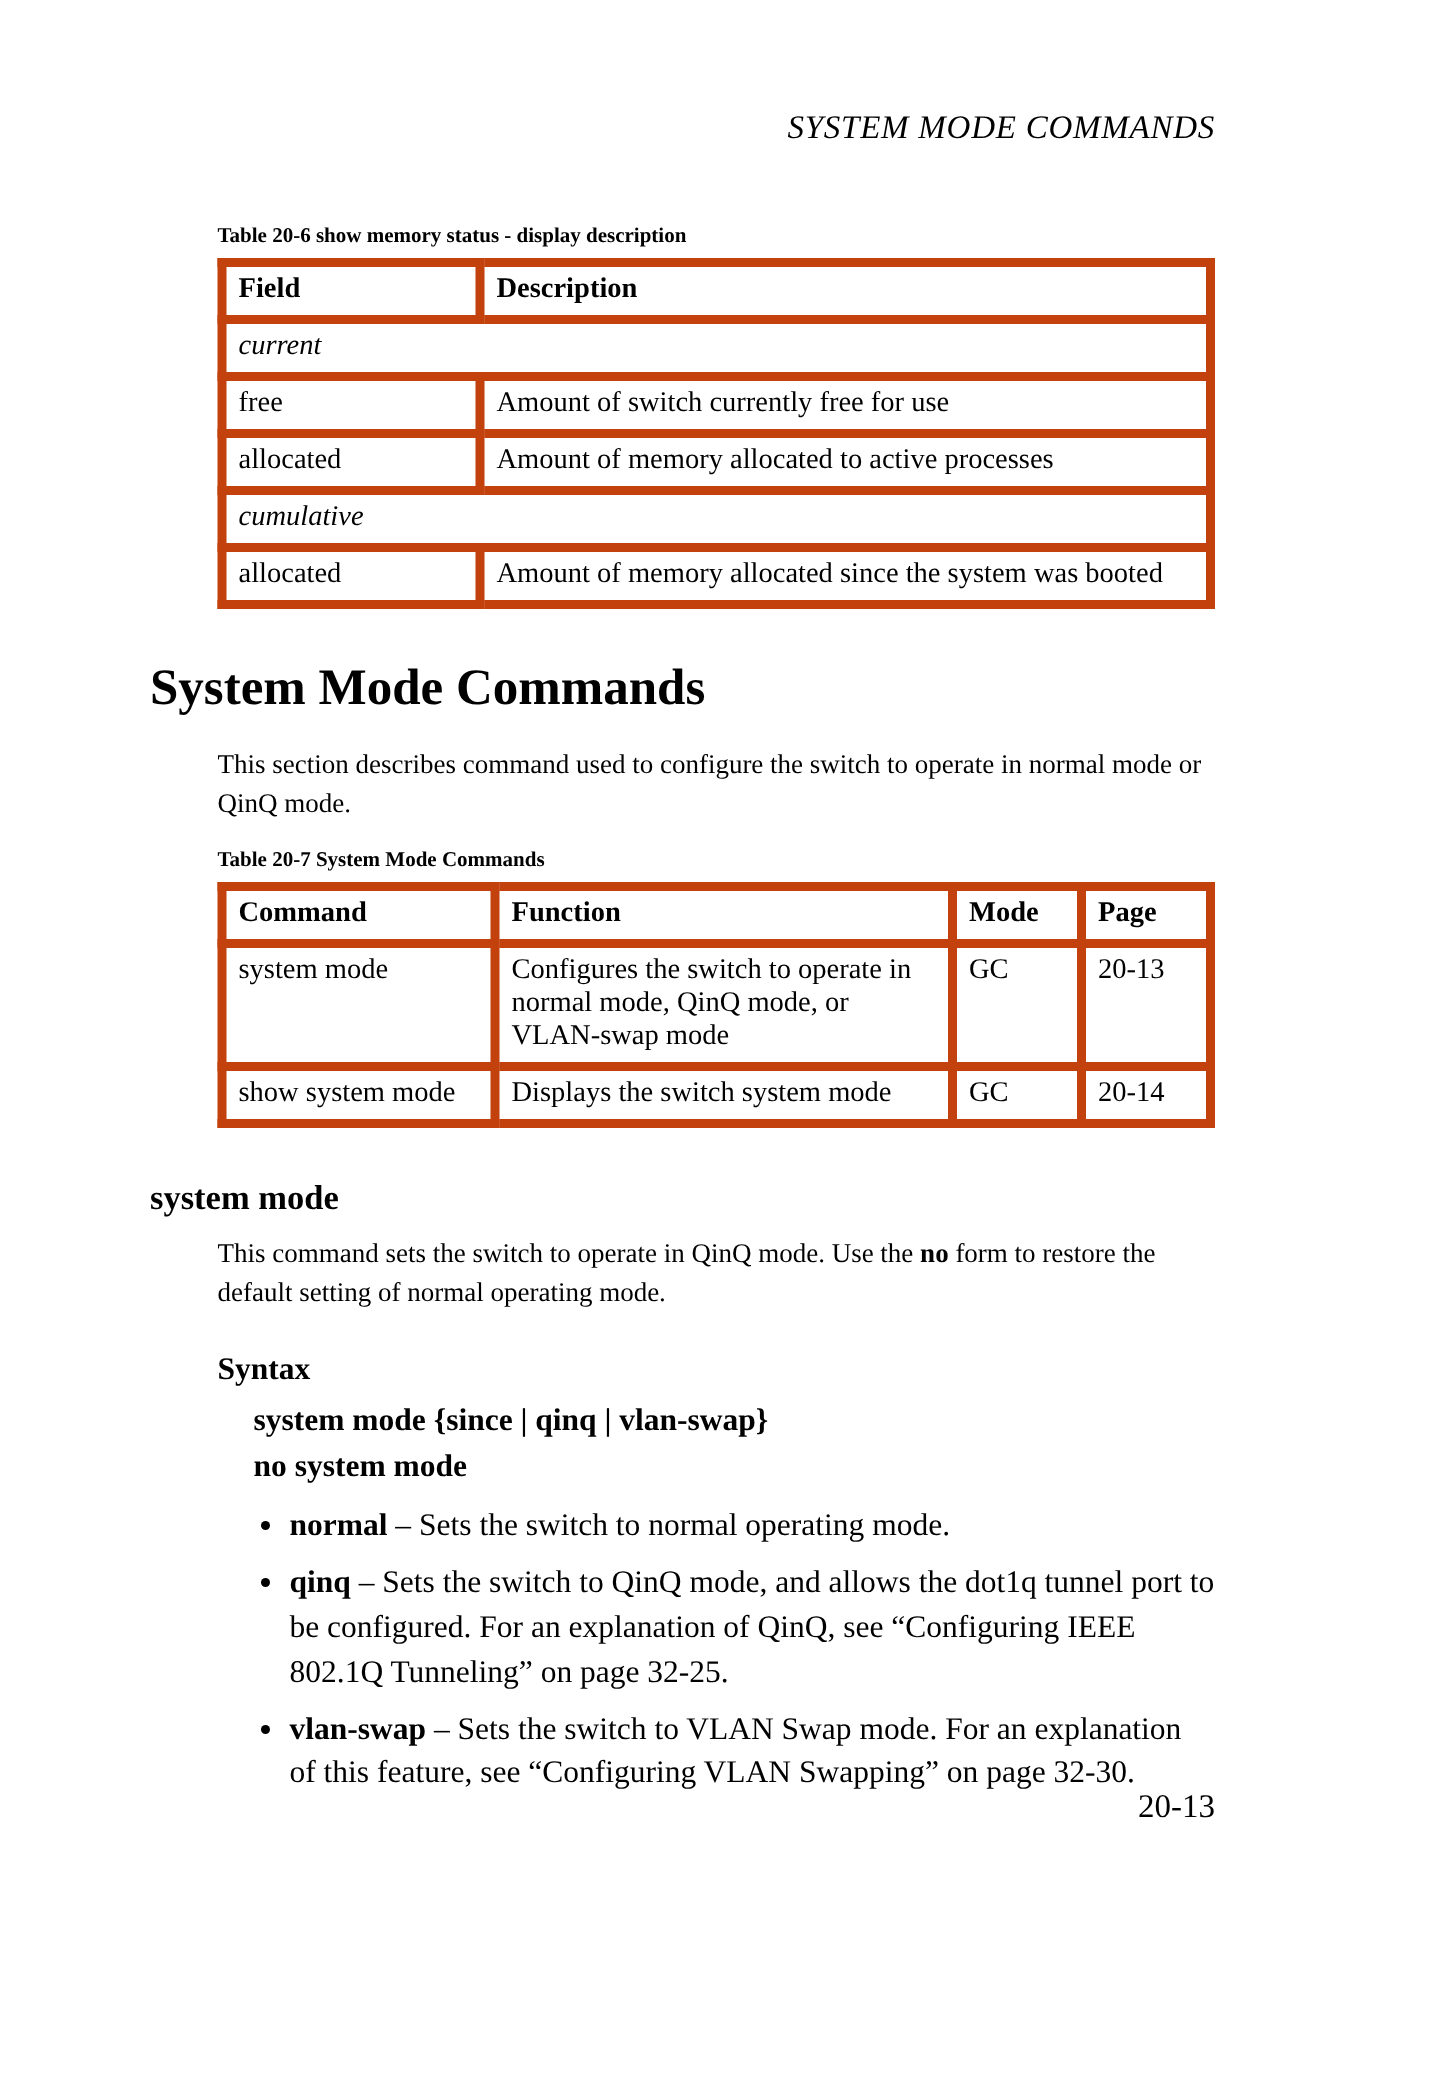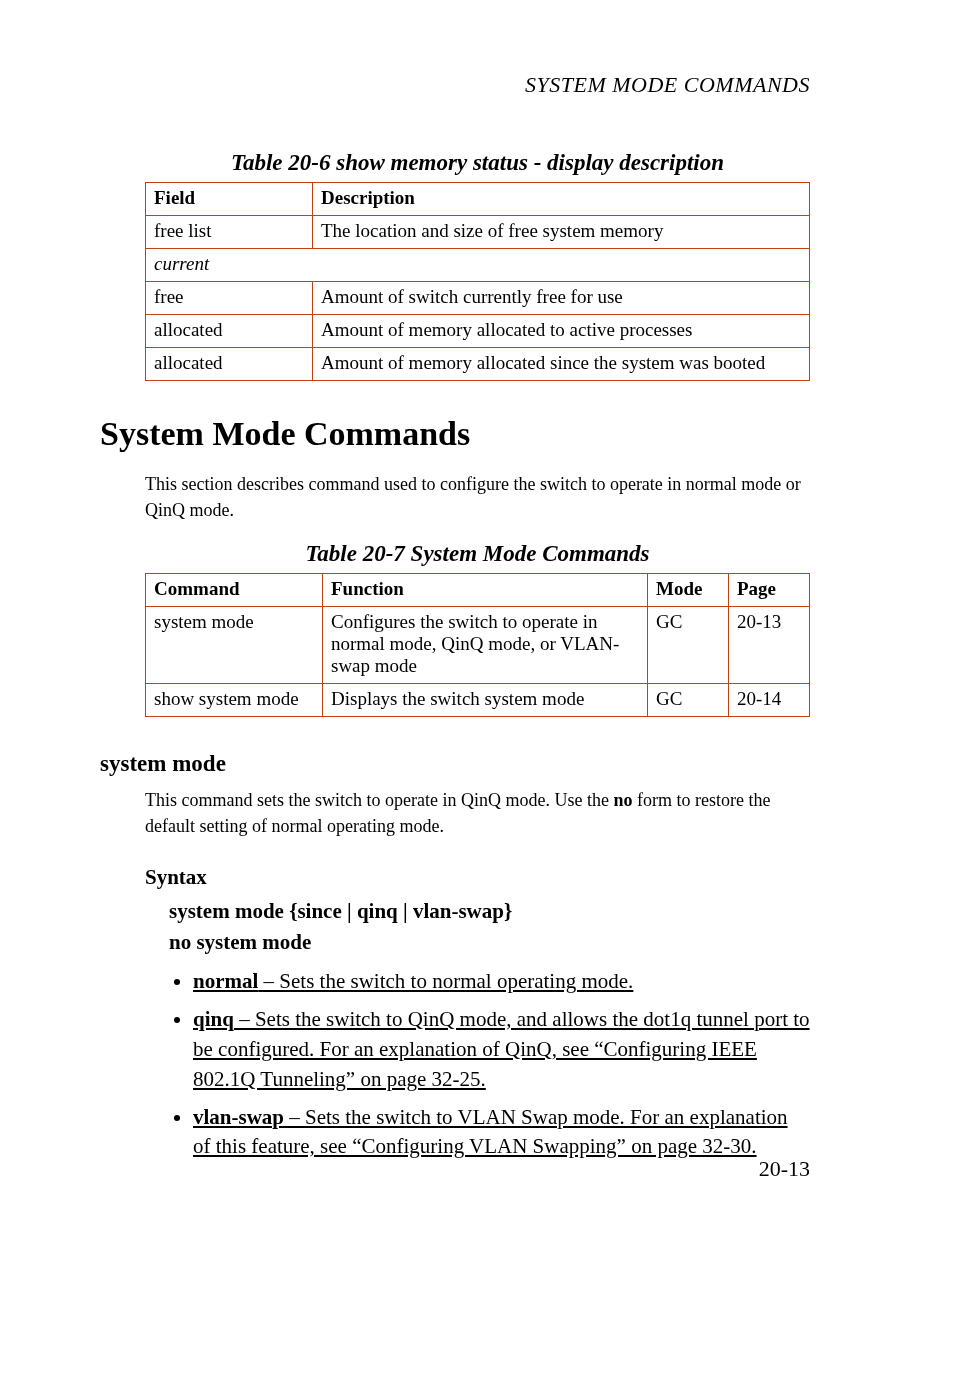--- a/index.html
+++ b/index.html
@@ -18,34 +18,33 @@
   }
   .running-head {
     font-style: italic;
     font-variant: small-caps;
     font-size: 22px;
     text-align: right;
     letter-spacing: 0.5px;
     margin-bottom: 52px;
   }
   .table-caption {
-    text-align: center;
+    text-align: left;
     font-weight: bold;
-    font-size: 23px;
+    font-size: 14px;
     margin-bottom: 6px;
-    font-style: italic;
   }
   table.doc-table {
     border-collapse: collapse;
     width: 100%;
     font-size: 19px;
     margin-bottom: 34px;
   }
   table.doc-table td, table.doc-table th {
-    border: 1px solid #c2410c;
+    border: 6px solid #c2410c;
     padding: 4px 8px 6px 8px;
     text-align: left;
     vertical-align: top;
     font-weight: normal;
   }
   table.doc-table th {
     font-weight: bold;
   }
   table.doc-table .section-row {
     font-style: italic;
@@ -77,21 +76,20 @@
   }
   .syntax-block .kw {
     font-weight: bold;
   }
   ul.opts {
     list-style: disc;
     margin: 4px 0 0 24px;
     padding-left: 24px;
     font-size: 21px;
     line-height: 1.42;
-    text-decoration: underline;
   }
   ul.opts li {
     margin-bottom: 8px;
   }
   .pg-num {
     position: absolute;
     bottom: 28px;
     right: 100px;
     font-size: 22px;
   }
@@ -107,33 +105,32 @@
   <div class="running-head">SYSTEM MODE COMMANDS</div>
 
   <div class="table-caption">Table 20-6  show memory status - display description</div>
   <table class="doc-table">
     <tbody>
         <tr>
       <th class="field-col">Field</th>
       <th>Description</th>
     </tr>
     <tr>
-      <td>free list</td>
-      <td>The location and size of free system memory</td>
-    </tr>
-    <tr>
       <td colspan="2" class="section-row">current</td>
     </tr>
     <tr>
       <td>free</td>
       <td>Amount of switch currently free for use</td>
     </tr>
     <tr>
       <td>allocated</td>
       <td>Amount of memory allocated to active processes</td>
+    </tr>
+    <tr>
+      <td colspan="2" class="section-row">cumulative</td>
     </tr>
     <tr>
       <td>allocated</td>
       <td>Amount of memory allocated since the system was booted</td>
     </tr>
   </tbody>
     </table>
 
   <h1 class="section-title">System Mode Commands</h1>
 

